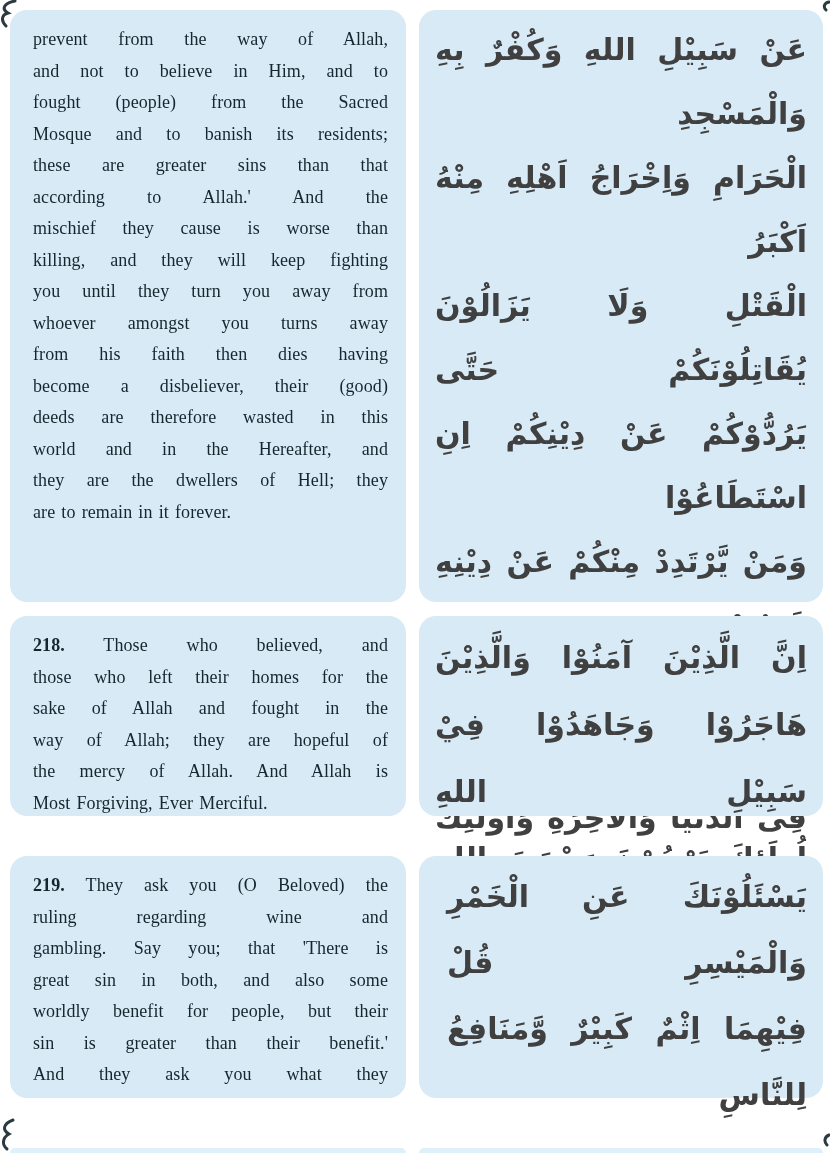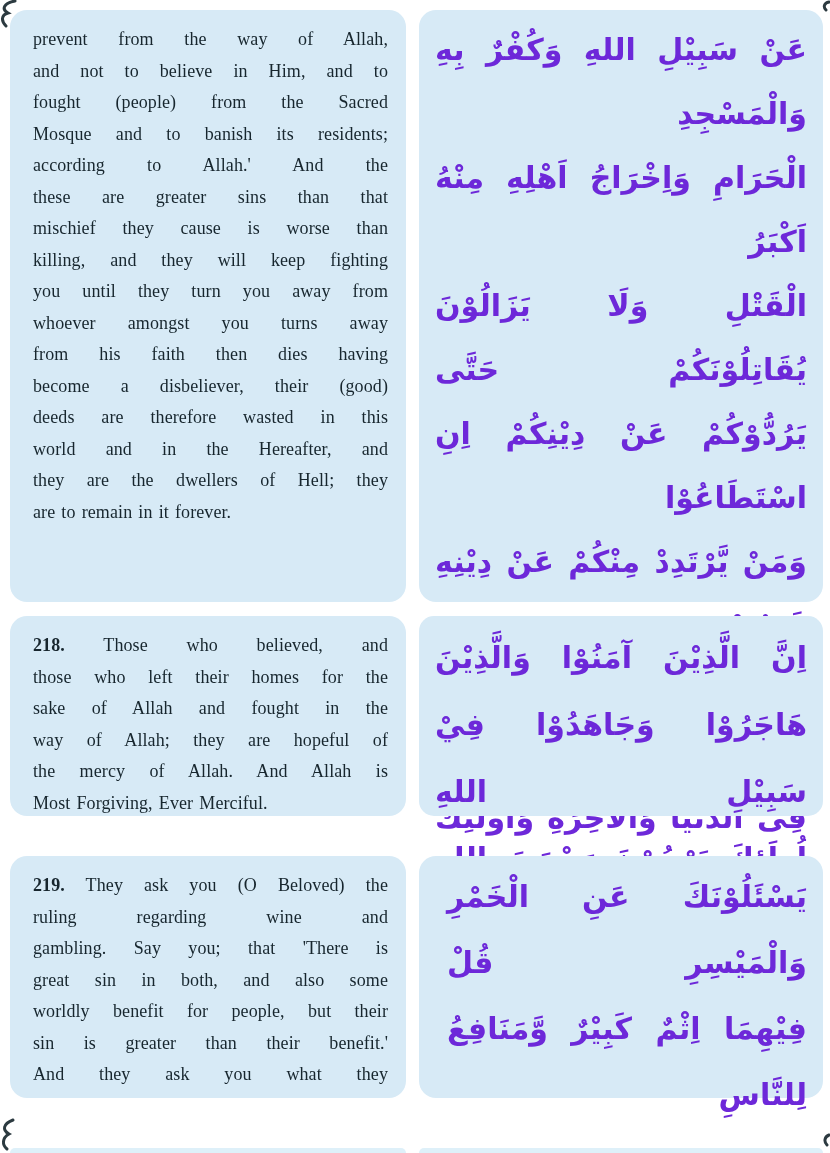--- a/index.html
+++ b/index.html
@@ -39,26 +39,26 @@
   .en.lastleft .jline:last-child{
     text-align-last:left;
   }
   .en b{font-weight:bold;}
 
   
   .ar{
     direction:rtl;
     font-family:"DejaVu Sans",sans-serif;
     font-weight:bold;
-    color:#6d28d9;
+    color:#404040;
     font-size:30px;
     padding:8px 16px 0 16px;
   }
   .ar-s1{line-height:64px;}
-  .ar-s2{line-height:67px;border-radius:15px;}
+  .ar-s2{line-height:67px;}
   .ar-s3{line-height:66px;padding-left:28px;}
   .ar .jline{
     text-align:justify;
     text-align-last:justify;
     text-justify:inter-word;
   }
   .ar .jline.with-marker{
     text-align:center;
     text-align-last:center;
   }
@@ -81,22 +81,22 @@
   .orn-br{right:0;top:1132px;}
 </style>
 </head>
 <body>
 
 <div class="panel col-left row1 en lastleft">
     <div class="jline">prevent from the way of Allah,</div>
     <div class="jline">and not to believe in Him, and to</div>
     <div class="jline">fought (people) from the Sacred</div>
     <div class="jline">Mosque and to banish its residents;</div>
+    <div class="jline">these are greater sins than that</div>
     <div class="jline">according to Allah.' And the</div>
-    <div class="jline">these are greater sins than that</div>
     <div class="jline">mischief they cause is worse than</div>
     <div class="jline">killing, and they will keep fighting</div>
     <div class="jline">you until they turn you away from</div>
     <div class="jline">whoever amongst you turns away</div>
     <div class="jline">from his faith then dies having</div>
     <div class="jline">become a disbeliever, their (good)</div>
     <div class="jline">deeds are therefore wasted in this</div>
     <div class="jline">world and in the Hereafter, and</div>
     <div class="jline">they are the dwellers of Hell; they</div>
     <div class="jline">are to remain in it forever.</div>

